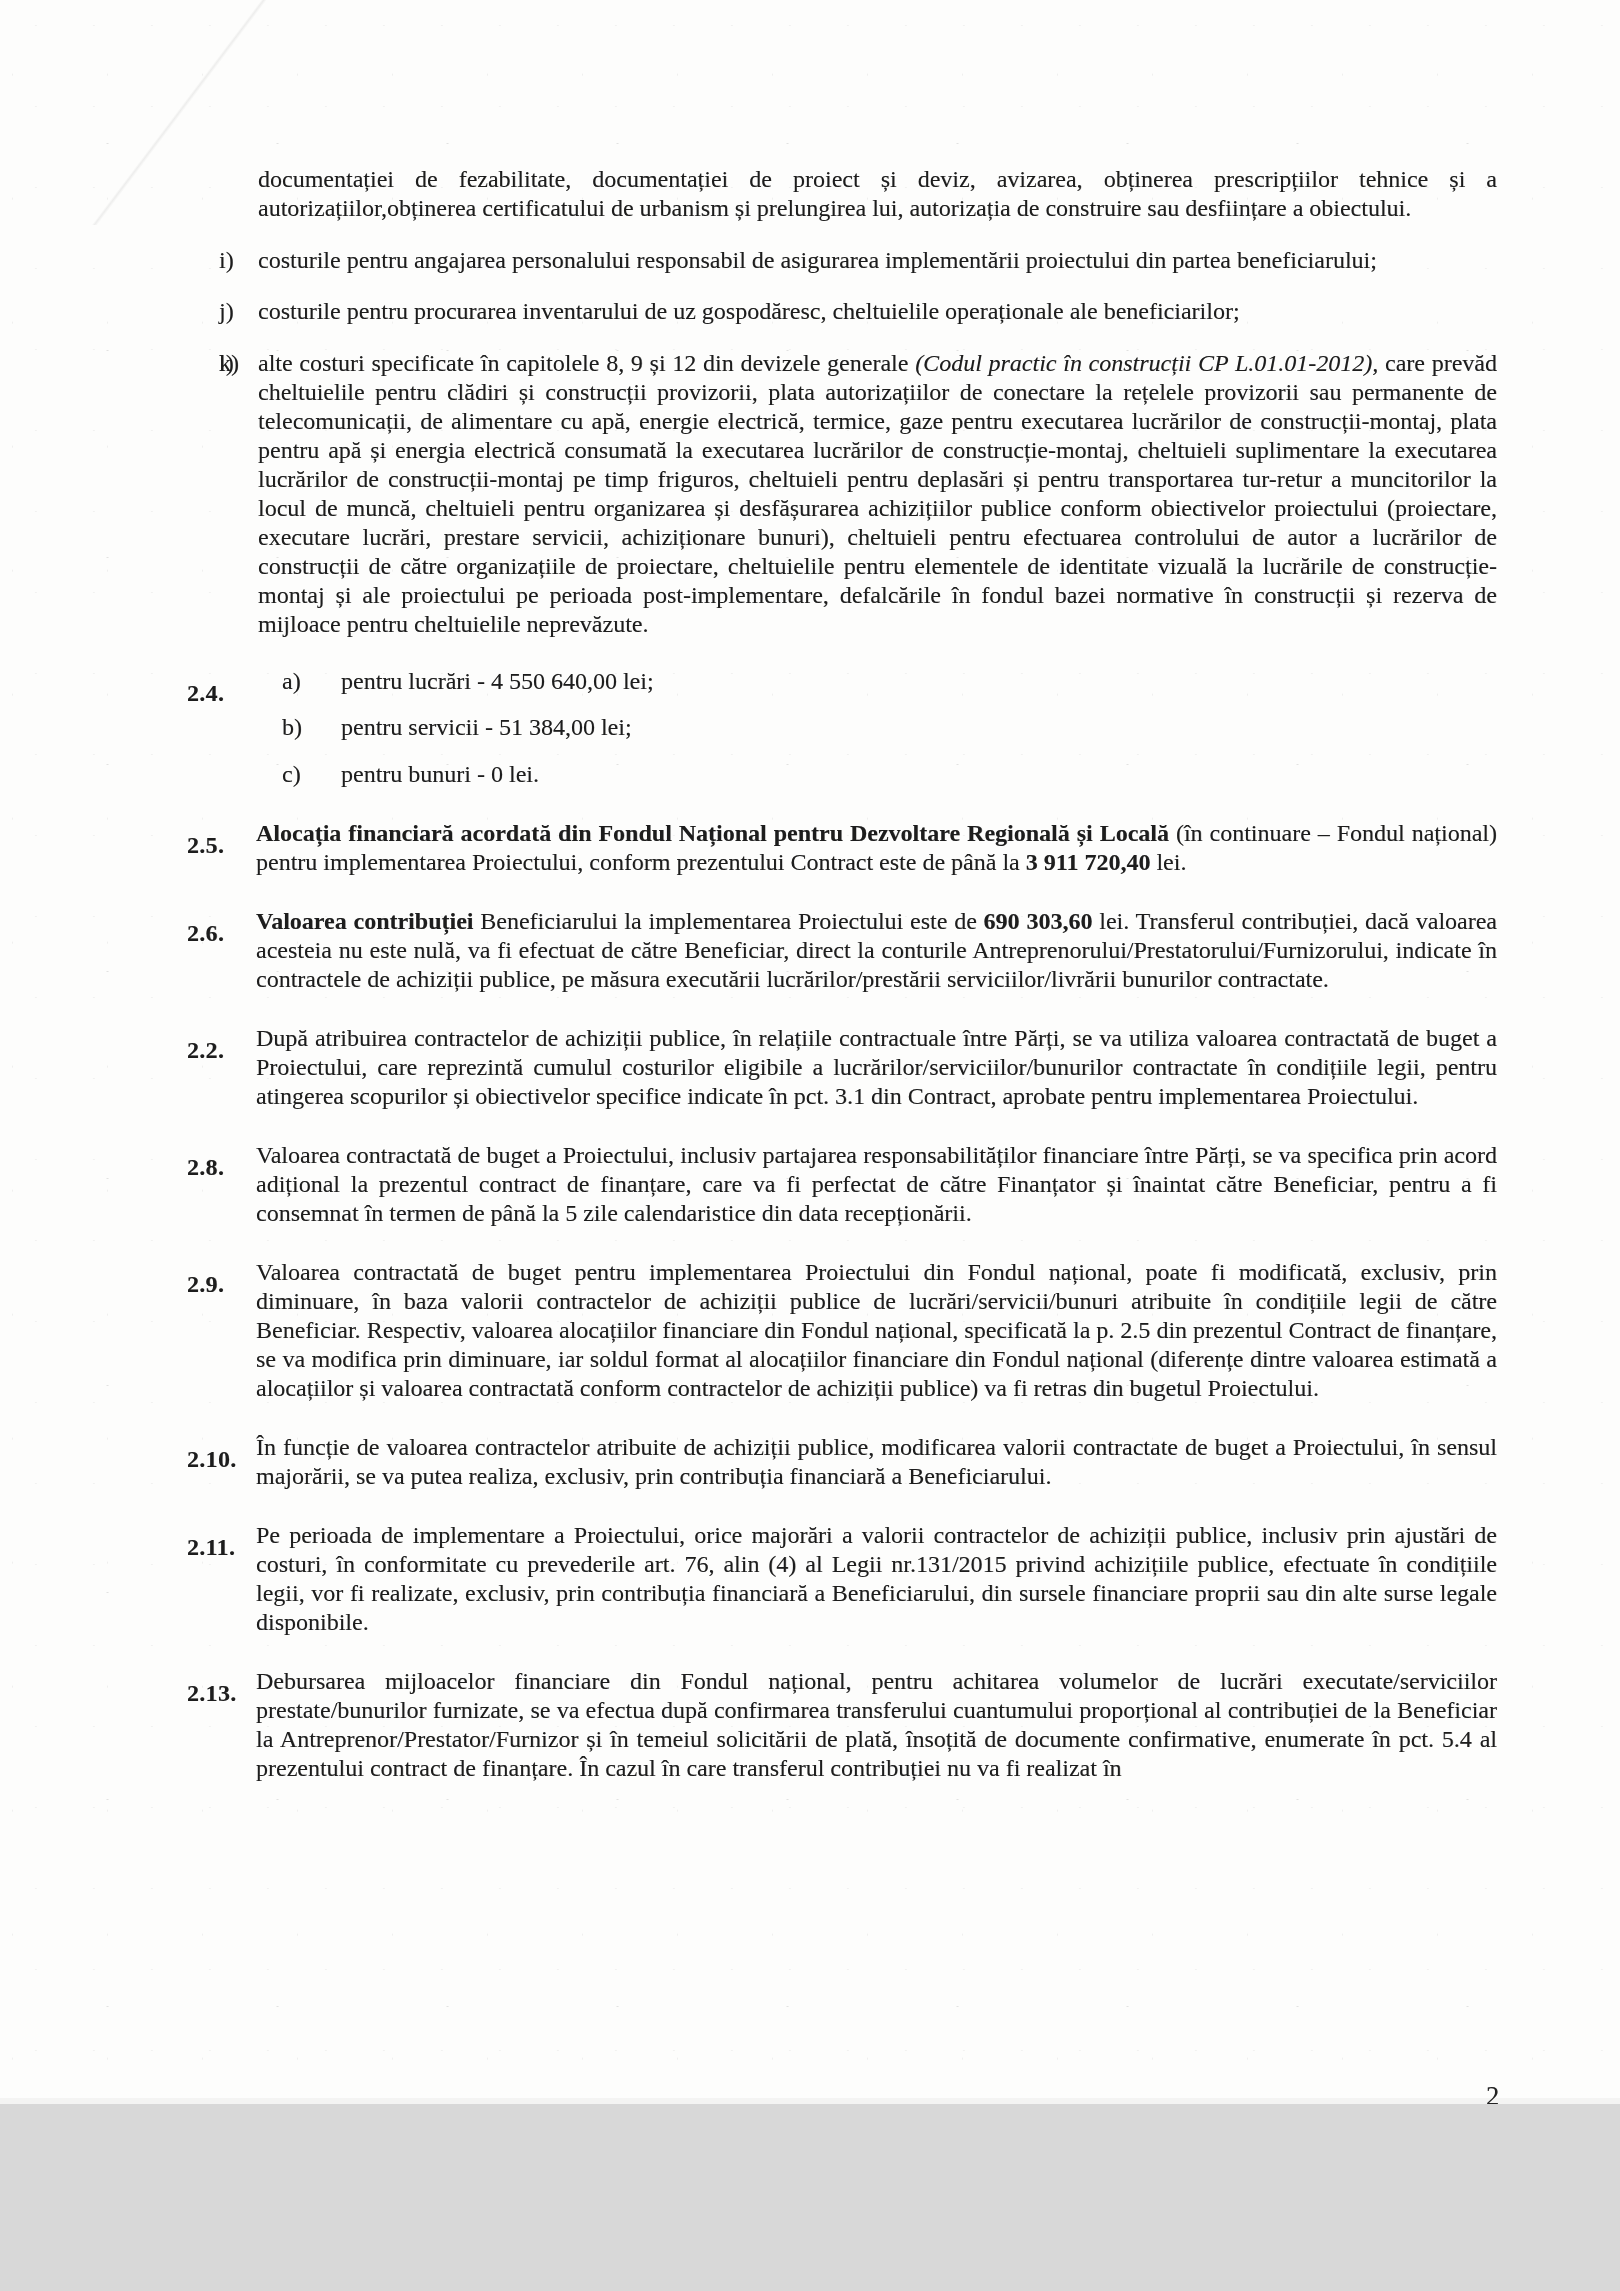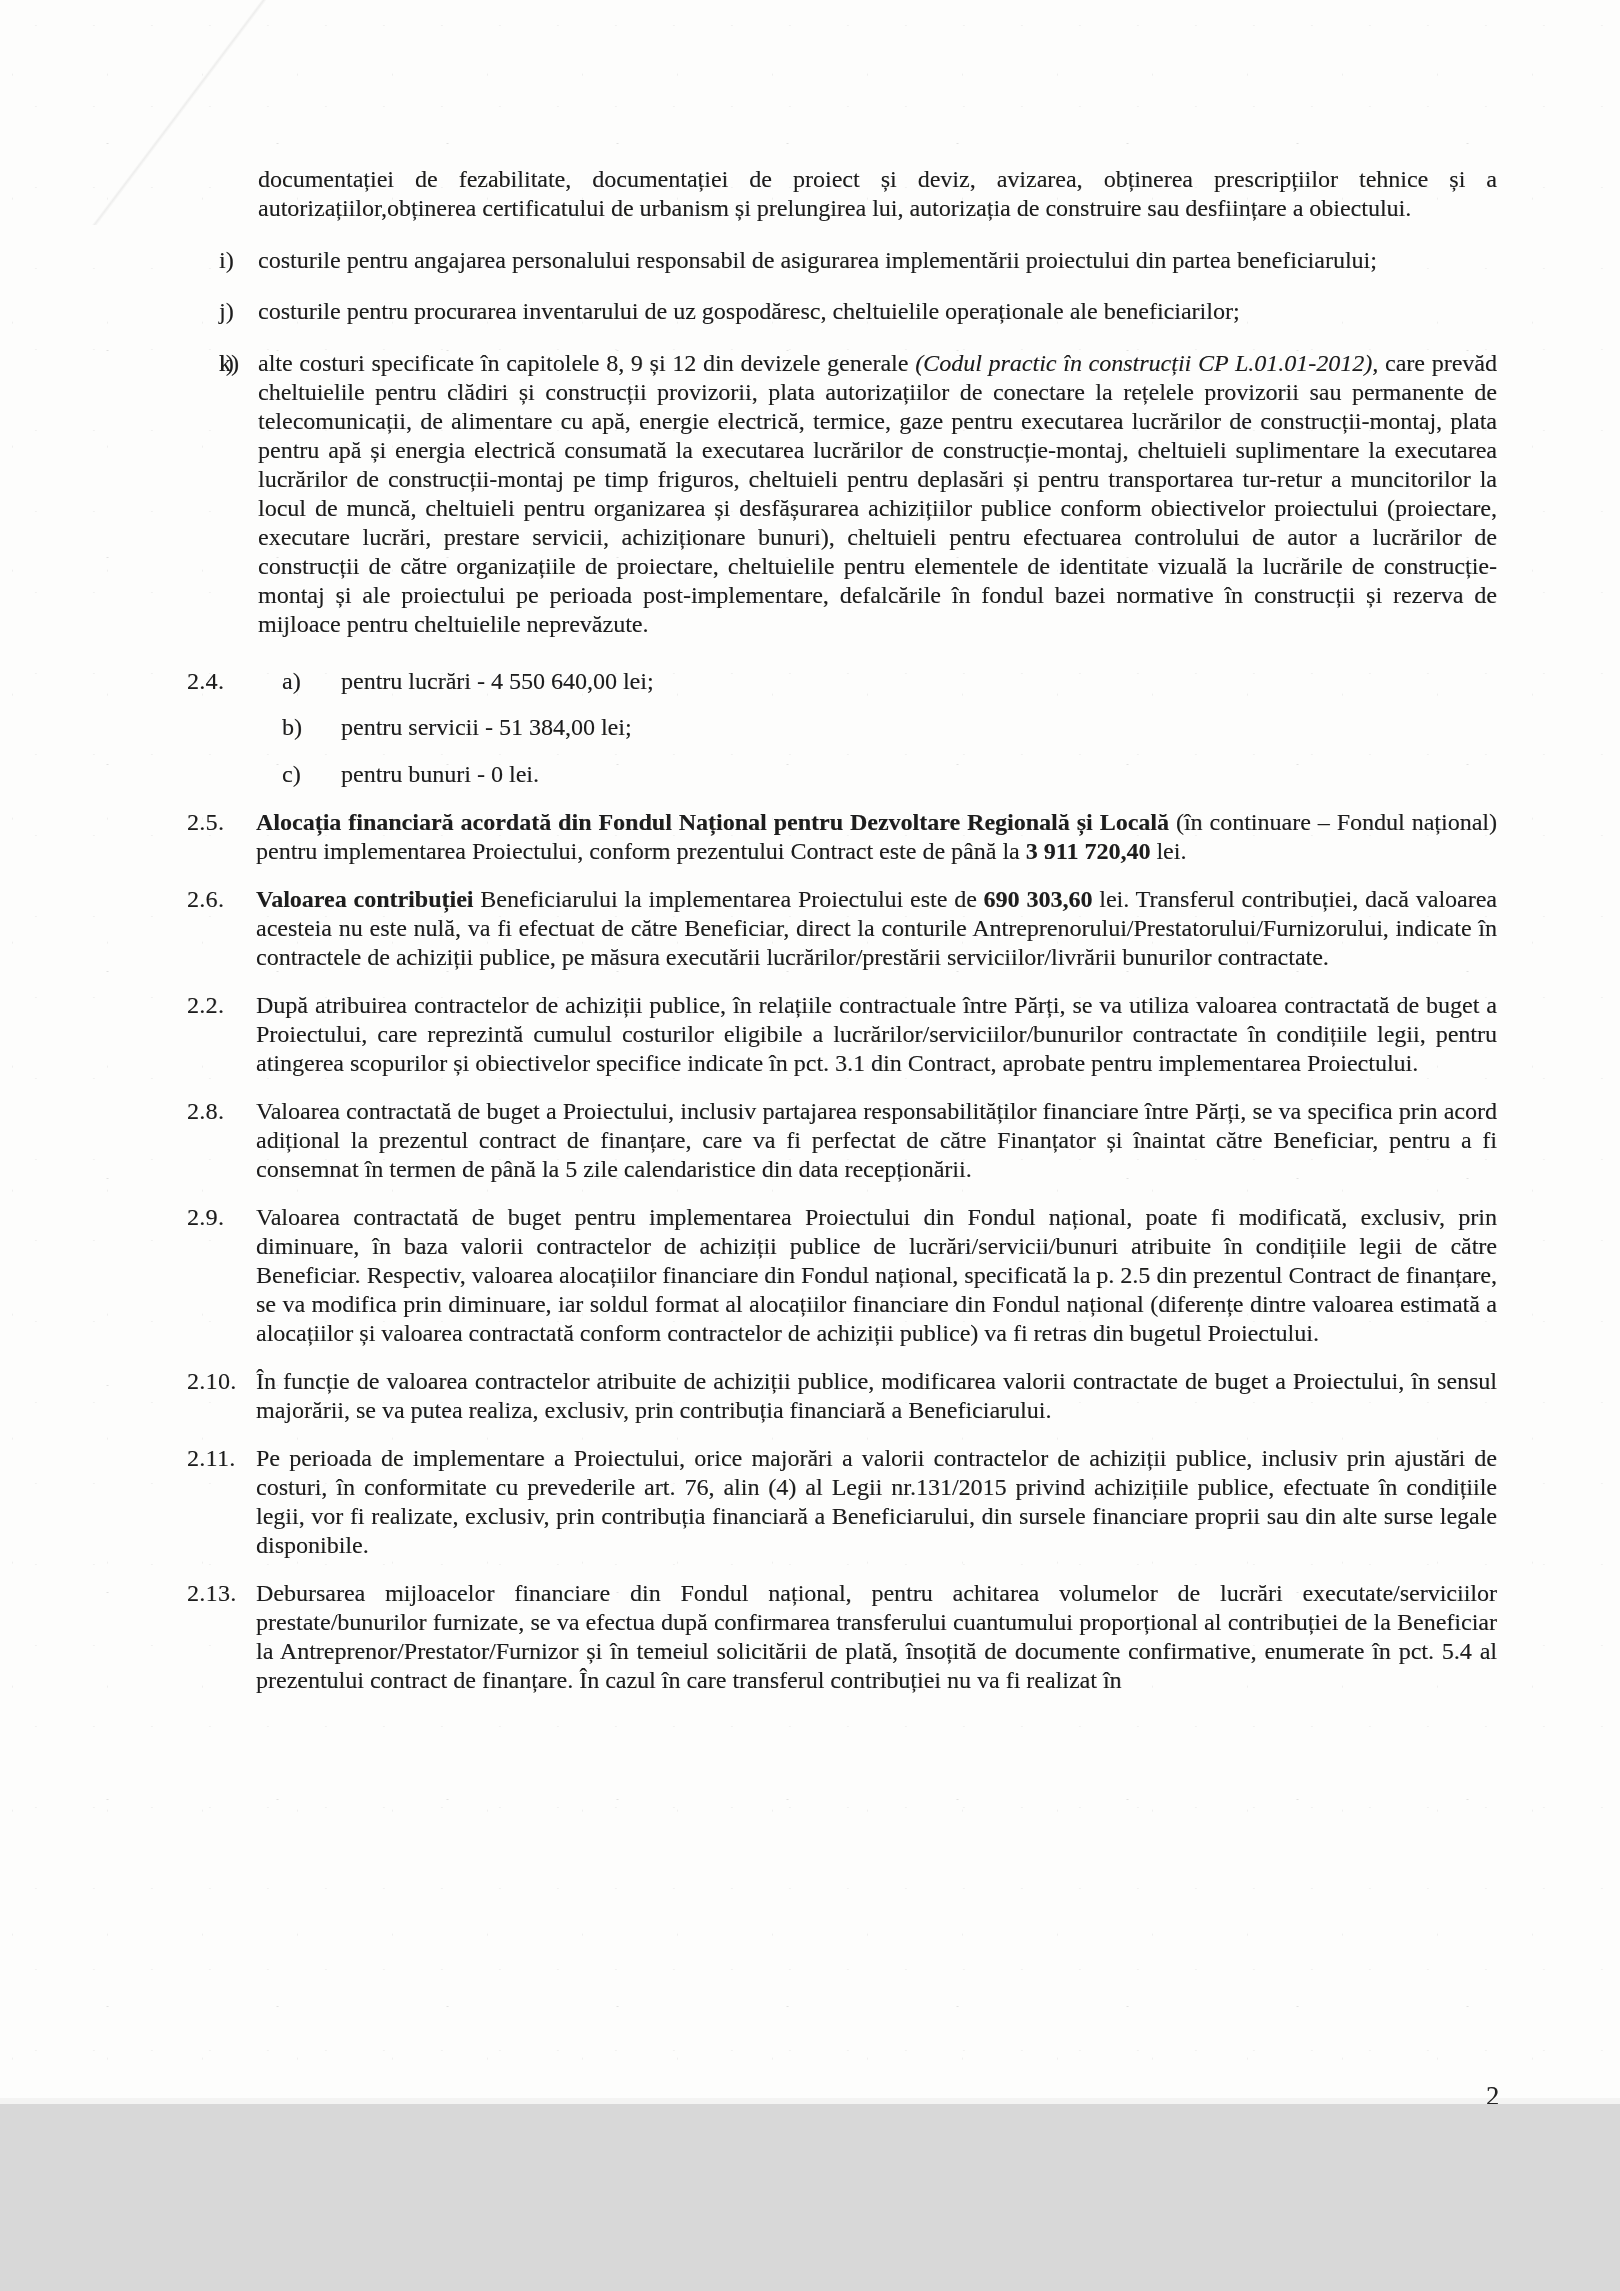--- a/index.html
+++ b/index.html
@@ -29,22 +29,22 @@
   }
   .content{
     position:absolute;left:187px;top:165px;width:1310px;
     font-size:24px;line-height:29px;
     text-align:justify;
     text-shadow:0.3px 0.3px 0.4px rgba(30,30,30,.38);
   }
   .para.intro{margin:0 0 0 71px;padding:0;}
   .li{position:relative;padding-left:71px;margin-top:22.5px;}
   .li .marker{position:absolute;left:32px;top:0;}
-  .sec{position:relative;padding-left:69px;margin-top:19px;}
-  .sec .num{position:absolute;left:0;top:0;font-weight:400;letter-spacing:0.3px;}
+  .sec{position:relative;padding-left:69px;margin-top:30px;}
+  .sec .num{position:absolute;left:0;top:12px;font-weight:700;letter-spacing:0.3px;}
   .sec.gap-lg{margin-top:28px;}
   .sub{position:relative;padding-left:154px;margin-top:17.6px;}
   .sub .marker{position:absolute;left:95px;top:0;}
   b{font-weight:700;}
   em.it{font-style:italic;}
   .pagenum{
     position:absolute;left:1486px;top:2082px;
     font-size:26.5px;line-height:29px;color:#222;
     text-shadow:0.3px 0.3px 0.4px rgba(30,30,30,.38);
   }

